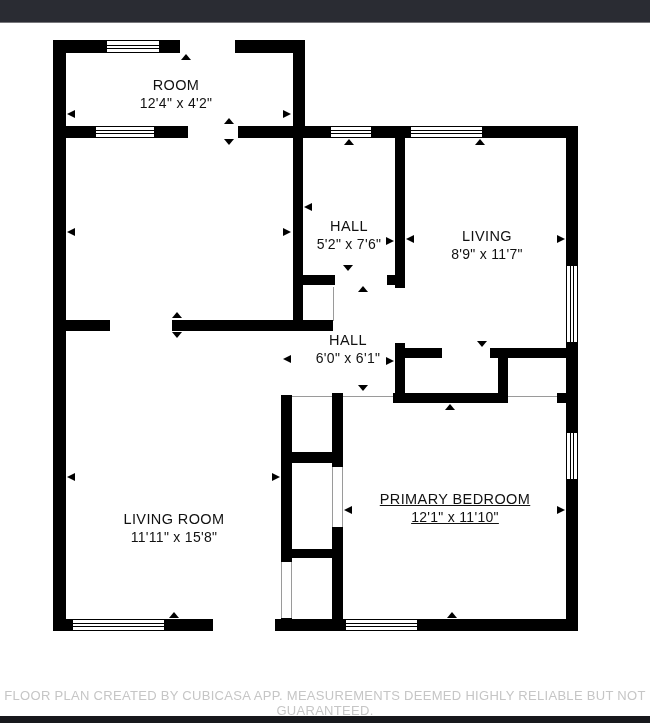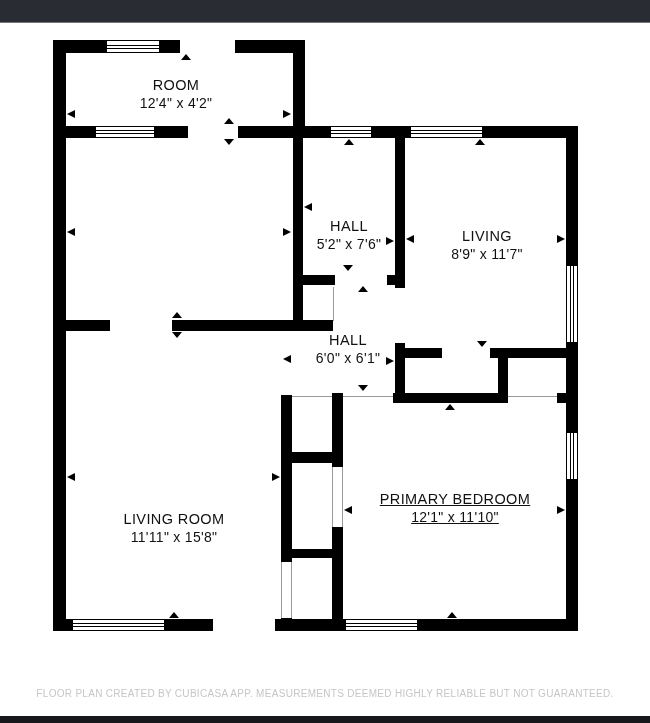--- a/index.html
+++ b/index.html
@@ -16,21 +16,21 @@
   .window{position:absolute;background:#fff;border:1.5px solid #000;box-sizing:border-box;}
   .window .pane{position:absolute;box-sizing:border-box;}
   .window.h .pane{left:-1px;right:-1px;top:50%;height:4px;margin-top:-2px;border-top:1px solid #000;border-bottom:1px solid #000;}
   .window.v .pane{top:-1px;bottom:-1px;left:50%;width:4px;margin-left:-2px;border-left:1px solid #000;border-right:1px solid #000;}
   .room-label{position:absolute;transform:translateX(-50%);text-align:center;color:#111;white-space:nowrap;}
   .room-label .rname{display:block;font-size:14.5px;line-height:17.5px;letter-spacing:.4px;}
   .room-label .rdims{display:block;font-size:14px;line-height:17px;letter-spacing:.3px;}
   .tri{position:absolute;width:0;height:0;}
   .footer{
     position:absolute;left:0;top:688px;width:650px;text-align:center;
-    font-size:10px;letter-spacing:.3px;
+    font-size:13px;letter-spacing:.3px;
   }
 </style>
 </head>
 <body>
 
 <div class="topbar" style="background: rgb(42, 44, 51);"></div>
 
 <div class="plan">
     <div class="wall" style="left: 53px; top: 40px; width: 13px; height: 591px; background: rgb(0, 0, 0);"></div>
     <div class="wall" style="left: 53px; top: 40px; width: 53px; height: 13px; background: rgb(0, 0, 0);"></div>

